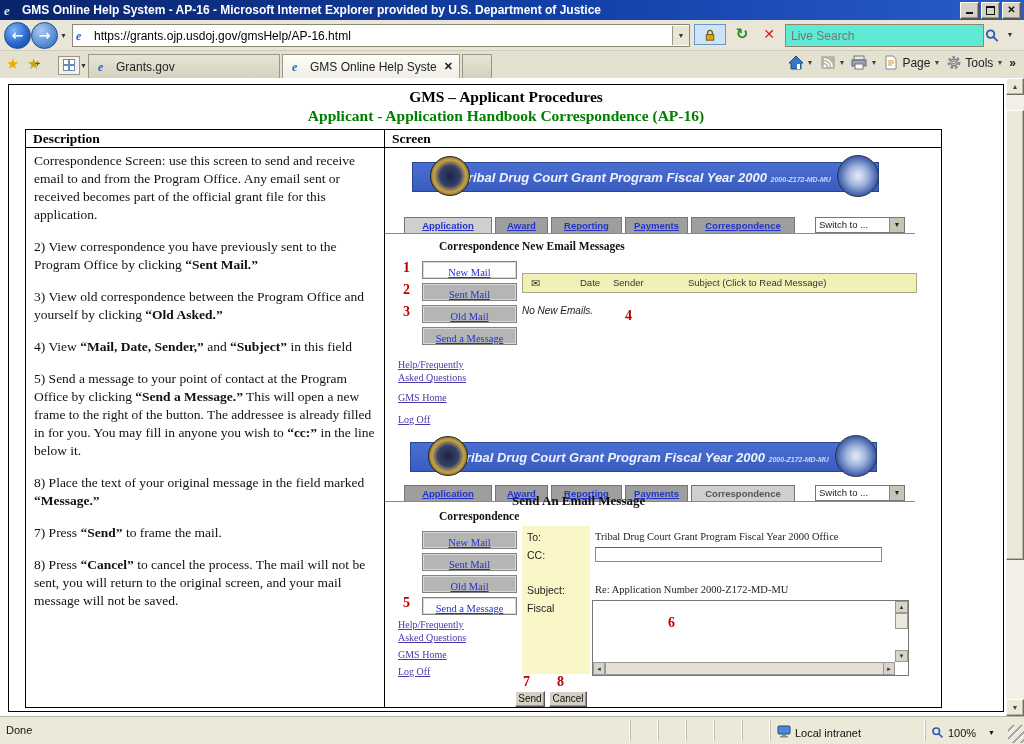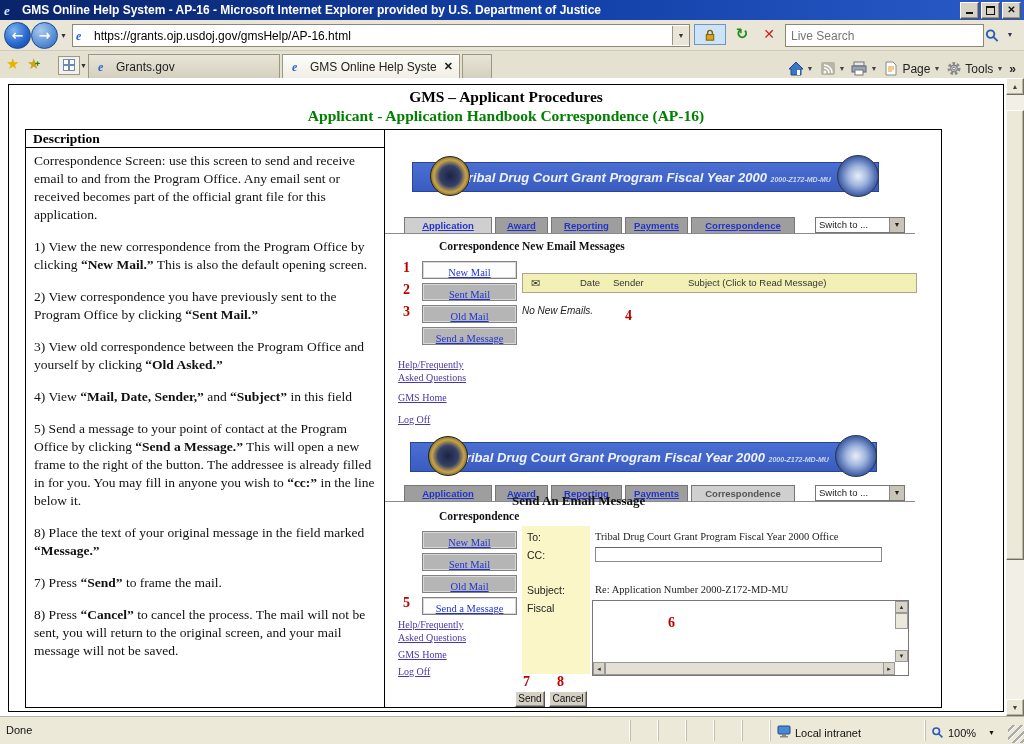--- a/index.html
+++ b/index.html
@@ -29,36 +29,36 @@
   .navcaret{position:absolute;left:60px;top:12px;font-size:7px;color:#333;}
   .urlbox{position:absolute;left:72px;top:4px;width:616px;height:21px;background:#fff;border:1px solid #8a8775;
     display:flex;align-items:center;}
   .favicon-e{width:14px;height:14px;margin:0 4px 0 3px;color:#2a6ad0;font:bold italic 12px/14px "Liberation Serif",serif;}
   .urltext{font:12px "Liberation Sans",sans-serif;color:#000;white-space:nowrap;overflow:hidden;flex:1;}
   .urlcaret{width:16px;height:19px;background:#E9E6D8;border-left:1px solid #9a9785;text-align:center;font-size:7px;line-height:19px;color:#333;}
   .chromebtn{position:absolute;top:4px;height:21px;box-sizing:border-box;text-align:center;}
   .lockbtn{left:694px;width:32px;background:#cfe3f7;border:1px solid #6a96c8;}
   .refreshbtn{left:730px;width:24px;color:#1d8c1d;font:bold 15px/20px "DejaVu Sans",sans-serif;}
   .stopbtn{left:757px;width:24px;color:#c22;font:bold 14px/20px "DejaVu Sans",sans-serif;}
-  .searchbox{position:absolute;left:785px;top:4px;width:197px;height:21px;background:#ffffff;border:1px solid #8a8775;}
+  .searchbox{position:absolute;left:785px;top:4px;width:197px;height:21px;background:#5eead4;border:1px solid #8a8775;}
   .searchbox input{position:absolute;left:3px;top:2px;width:185px;height:15px;border:0;outline:none;
     font:12px "Liberation Sans",sans-serif;color:#777;background:transparent;}
   .searchbtn{position:absolute;left:984px;top:4px;width:20px;height:21px;}
   .searchcaret{position:absolute;left:1004px;top:4px;width:12px;height:21px;font-size:7px;line-height:21px;text-align:center;color:#335;}
 
   
   .tabsrow{position:absolute;left:0;top:51px;width:1024px;height:27px;background:#E4E1D1;border-bottom:1px solid #b8b4a4;}
   .star{position:absolute;top:4px;font-size:15px;color:#e8b200;}
   .quicktabs{position:absolute;left:58px;top:5px;width:20px;height:17px;border:1px solid #9a9785;background:#f4f2e8;text-align:center;}
   .qtcaret{position:absolute;left:80px;top:11px;font-size:7px;color:#333;}
   .btab{position:absolute;top:3px;height:24px;box-sizing:border-box;border:1px solid #9a9785;border-bottom:0;
     background:linear-gradient(#e8e5d6,#d4d0c0);display:flex;align-items:center;padding:0 6px;font:12px "Liberation Sans",sans-serif;color:#222;}
   .btab.active{background:linear-gradient(#fdfdfa,#f0eee4);}
   .btab .x{margin-left:8px;font:bold 11px "Liberation Sans",sans-serif;color:#222;}
-  .tbright{position:absolute;right:8px;top:4px;display:flex;align-items:center;gap:3px;font:12px "Liberation Sans",sans-serif;color:#222;margin-top:6px;}
+  .tbright{position:absolute;right:8px;top:4px;display:flex;align-items:center;gap:3px;font:12px "Liberation Sans",sans-serif;color:#222;}
   .tbsep{font-size:7px;color:#444;margin-right:3px;}
   .icon14{width:16px;height:15px;display:inline-block;vertical-align:middle;}
 
   
   .viewport{position:absolute;left:0;top:78px;width:1006px;height:638px;background:#fff;overflow:hidden;}
   .page{position:absolute;left:8px;top:6px;width:994px;height:626px;border:1px solid #000;background:#fff;}
   .doc-title{position:absolute;left:0;top:3px;width:100%;text-align:center;
     font:bold 15.5px "Liberation Serif",serif;color:#000;}
   .doc-subtitle{position:absolute;left:0;top:22px;width:100%;text-align:center;
     font:bold 15.5px "Liberation Serif",serif;color:#008000;}
@@ -235,24 +235,24 @@
     </span>
   </div>
 
   <div class="viewport">
     <div class="page">
       <div class="doc-title">GMS – Applicant Procedures</div>
       <div class="doc-subtitle">Applicant - Application Handbook Correspondence (AP-16)</div>
 
       <div class="helptable">
         <div class="th-desc">Description</div>
+        <div class="th-screen">Screen</div>
 
         <div class="desc-cell">
           <p><span>Correspondence Screen: use this screen to send and receive email to and from the Program Office. Any email sent or received becomes part of the official grant file for this application.</span></p>
-          <p><span>1) View the new correspondence from the Program Office by clicking </span><b>“New Mail.”</b><span> This is also the default opening screen.</span></p>
           <p><span>2) View correspondence you have previously sent to the Program Office by clicking </span><b>“Sent Mail.”</b></p>
           <p><span>3) View old correspondence between the Program Office and yourself by clicking </span><b>“Old Asked.”</b></p>
           <p><span>4) View </span><b>“Mail, Date, Sender,”</b><span> and </span><b>“Subject”</b><span> in this field</span></p>
           <p><span>5) Send a message to your point of contact at the Program Office by clicking </span><b>“Send a Message.”</b><span>  This will open a new frame to the right of the button. The addressee is already filled in for you.  You may fill in anyone you wish to </span><b>“cc:”</b><span> in the line below it.</span></p>
           <p><span>8) Place the text of your original message in the field marked </span><b>“Message.”</b></p>
           <p><span>7) Press </span><b>“Send”</b><span> to frame the mail.</span></p>
           <p><span>8) Press </span><b>“Cancel”</b><span> to cancel the process.  The mail will not be sent, you will return to the original screen, and your mail message will not be saved.</span></p>
         </div>
 
         <div class="screen-cell">

